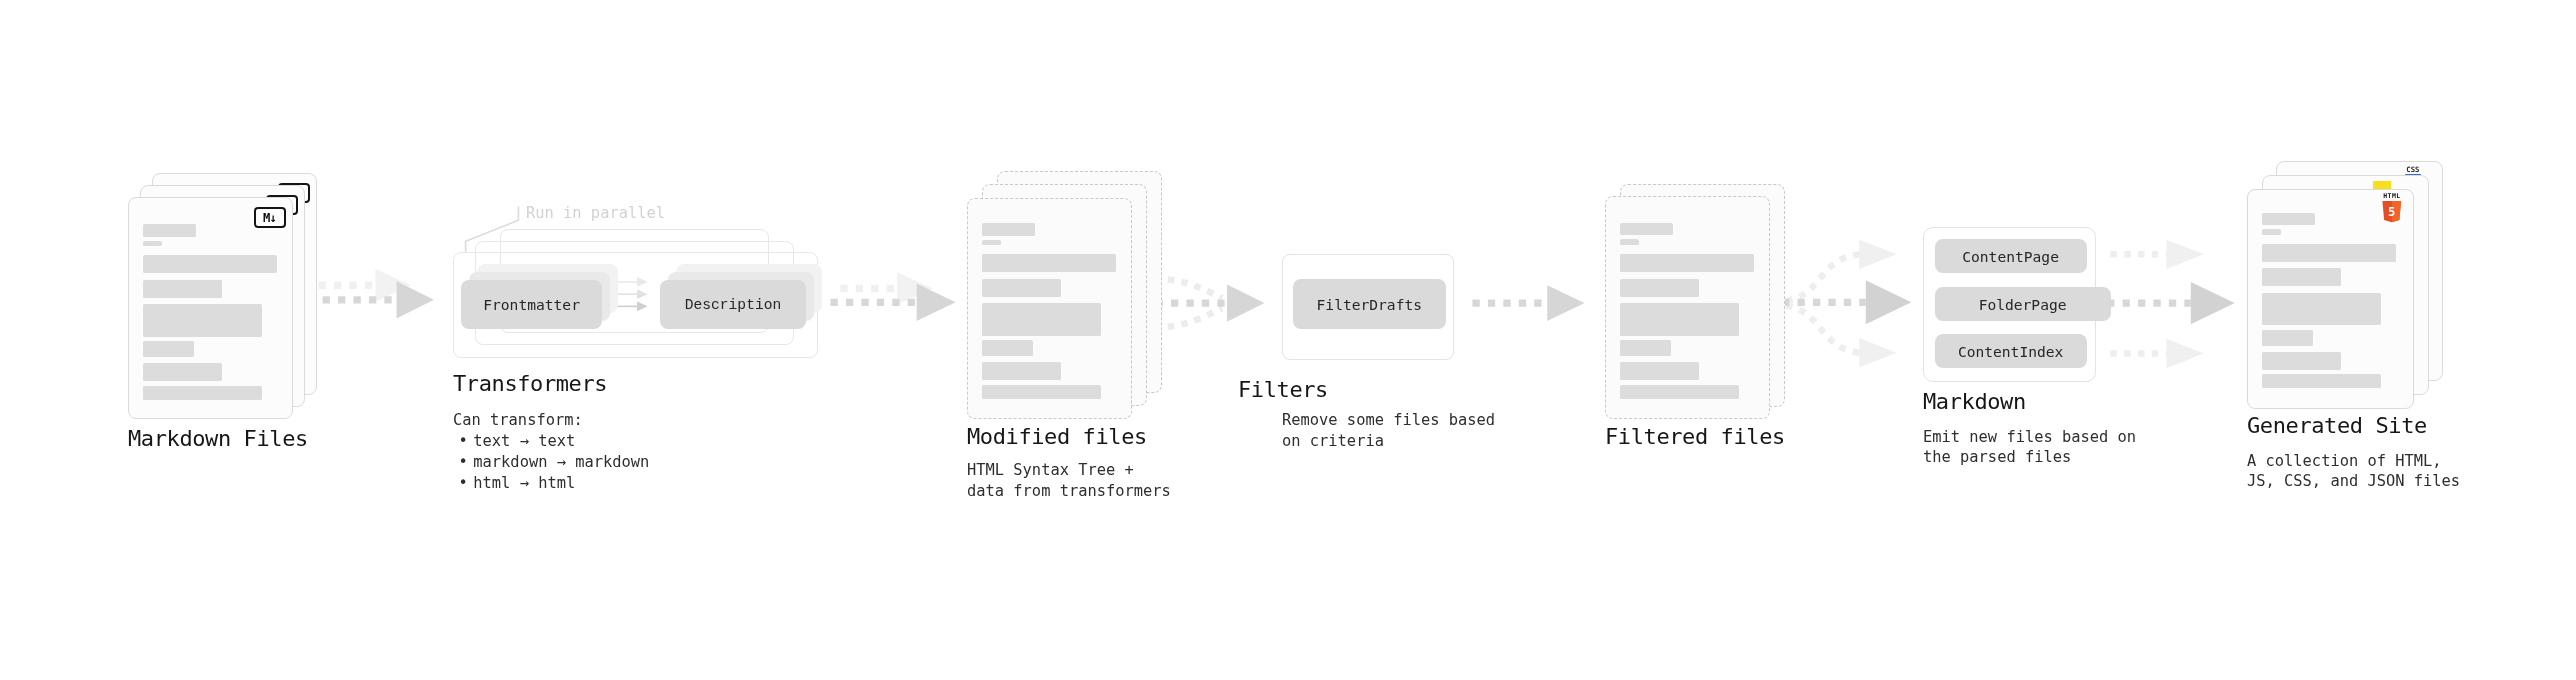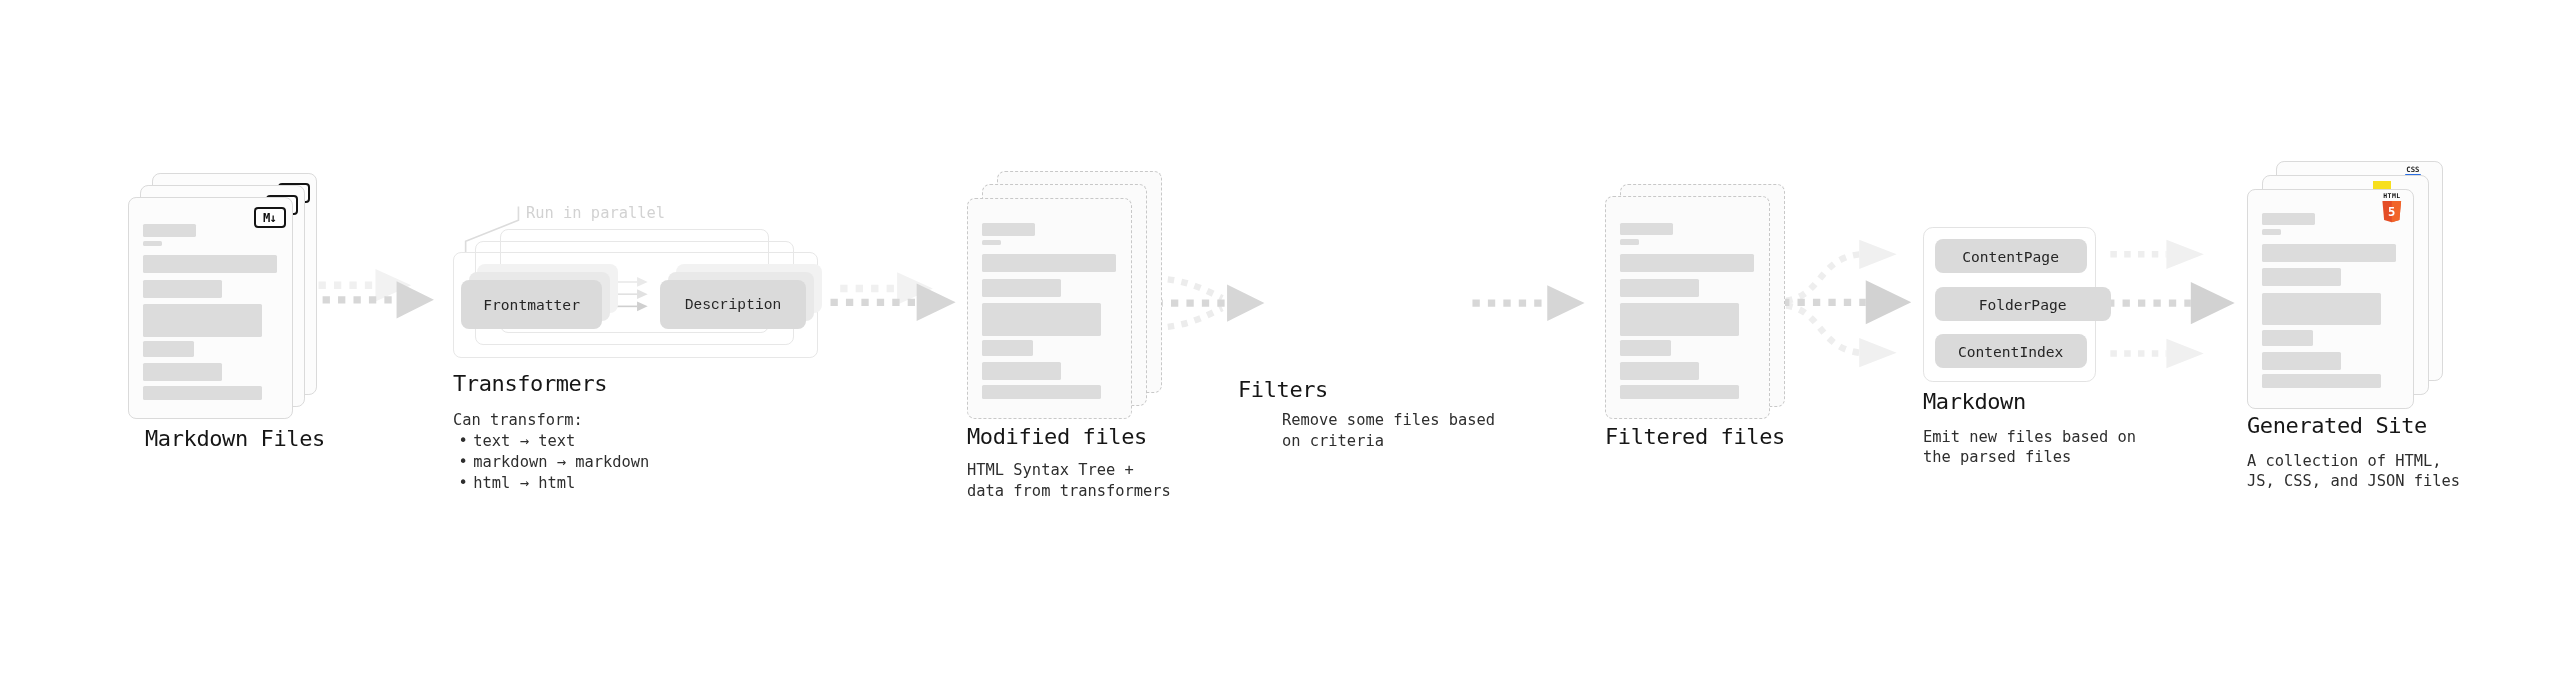--- a/index.html
+++ b/index.html
@@ -121,21 +121,21 @@
           <div class="bar" style="width: 18.7px; height: 5.7px; margin-bottom: 9px;"></div>
           <div class="bar" style="width: 134px; height: 18px; margin-bottom: 6.5px;"></div>
           <div class="bar" style="width: 79px; height: 18px; margin-bottom: 6.5px;"></div>
           <div class="bar" style="width: 119px; height: 32.5px; margin-bottom: 4.1px;"></div>
           <div class="bar" style="width: 51px; height: 16.3px; margin-bottom: 5.7px;"></div>
           <div class="bar" style="width: 79px; height: 18px; margin-bottom: 4.9px;"></div>
           <div class="bar" style="width: 119px; height: 14px; margin-bottom: 0px;"></div>
         </div>
     </div>
   </div>
-  <div class="abs stack-label" style="left:128px;top:428px;margin-left:17px;">Markdown Files</div>
+  <div class="abs stack-label" style="left:128px;top:428px;">Markdown Files</div>
 
   <div class="abs annotation" style="left:526px;top:206px;">Run in parallel</div>
   <div class="abs" style="left:453px;top:229px;width:365px;height:128px;">
     <div class="frame" style="left:47px;top:0;width:269px;height:104px;"></div>
     <div class="frame" style="left:22px;top:12.2px;width:319px;height:104px;"></div>
     <div class="frame" style="left:0;top:23px;width:365px;height:106px;"></div>
 
     <div class="chip echo2" style="left:24.4px;top:35px;width:141px;height:49px;"></div>
     <div class="chip echo1" style="left:16.3px;top:43px;width:141px;height:49px;"></div>
     <div class="chip" style="left:8.1px;top:51px;width:141px;height:49px;">Frontmatter</div>
@@ -167,20 +167,23 @@
           <div class="bar" style="width: 119px; height: 14px; margin-bottom: 0px;"></div>
         </div>
     </div>
   </div>
   <div class="abs stack-label" style="left:967px;top:426px;">Modified files</div>
   <div class="abs desc" style="left:967px;top:460px;">
     <div>HTML Syntax Tree +</div>
     <div>data from transformers</div>
   </div>
 
+  <div class="panel" style="left:1282px;top:254px;width:172px;height:106px;border-radius:8.1px;">
+    <div class="chip" style="left:9.8px;top:24.4px;width:153px;height:50px;">FilterDrafts</div>
+  </div>
   <div class="abs stack-label" style="left:1238px;top:371px;margin-top:8px;">Filters</div>
   <div class="abs desc" style="left:1282px;top:410px;">
     <div>Remove some files based</div>
     <div>on criteria</div>
   </div>
 
   <div class="abs" style="left:1605px;top:184px;width:195px;height:244px;">
     <div class="doc-card dashed" style="left:14.6px;top:0;height:223px;"></div>
     <div class="doc-card dashed" style="left:0;top:12.2px;height:223px;">
       <div class="doc-body" style="top:26px;">

